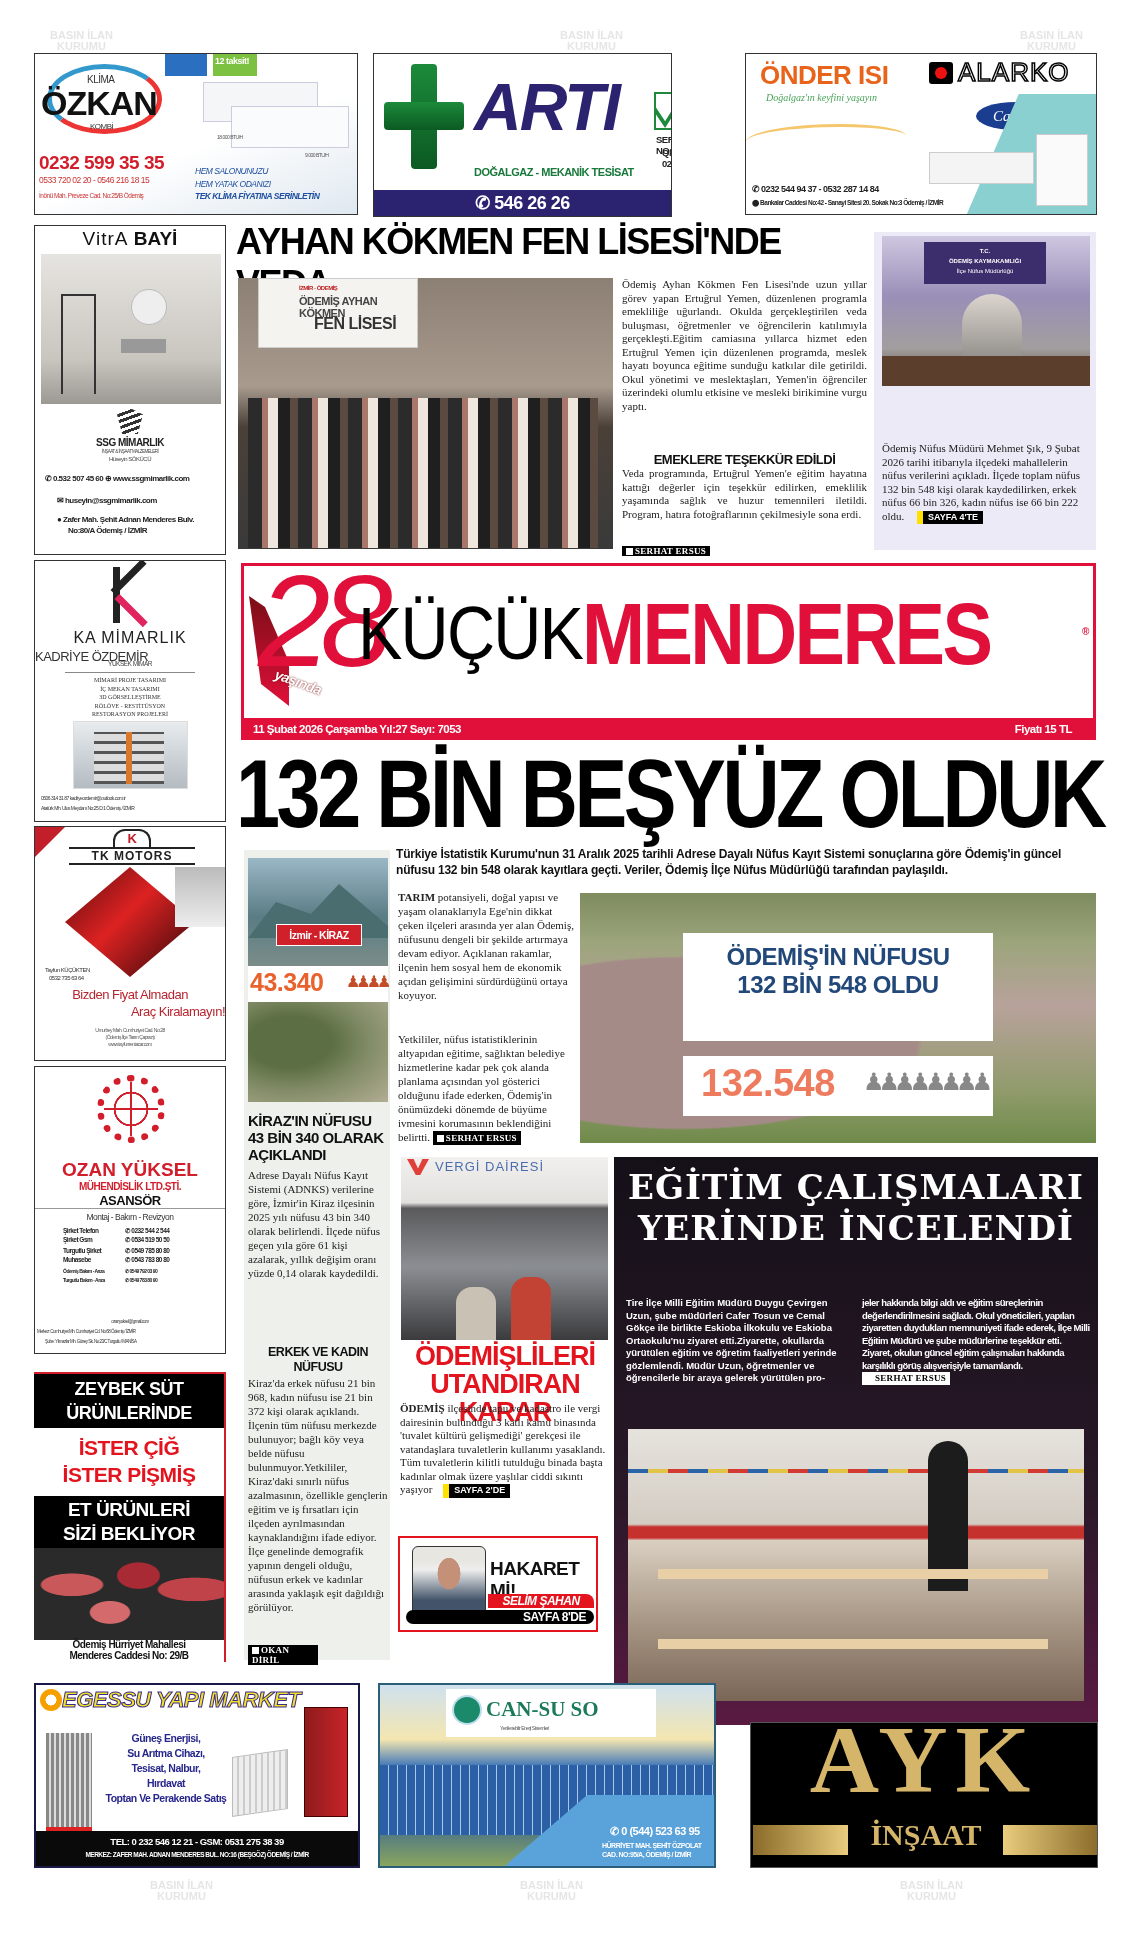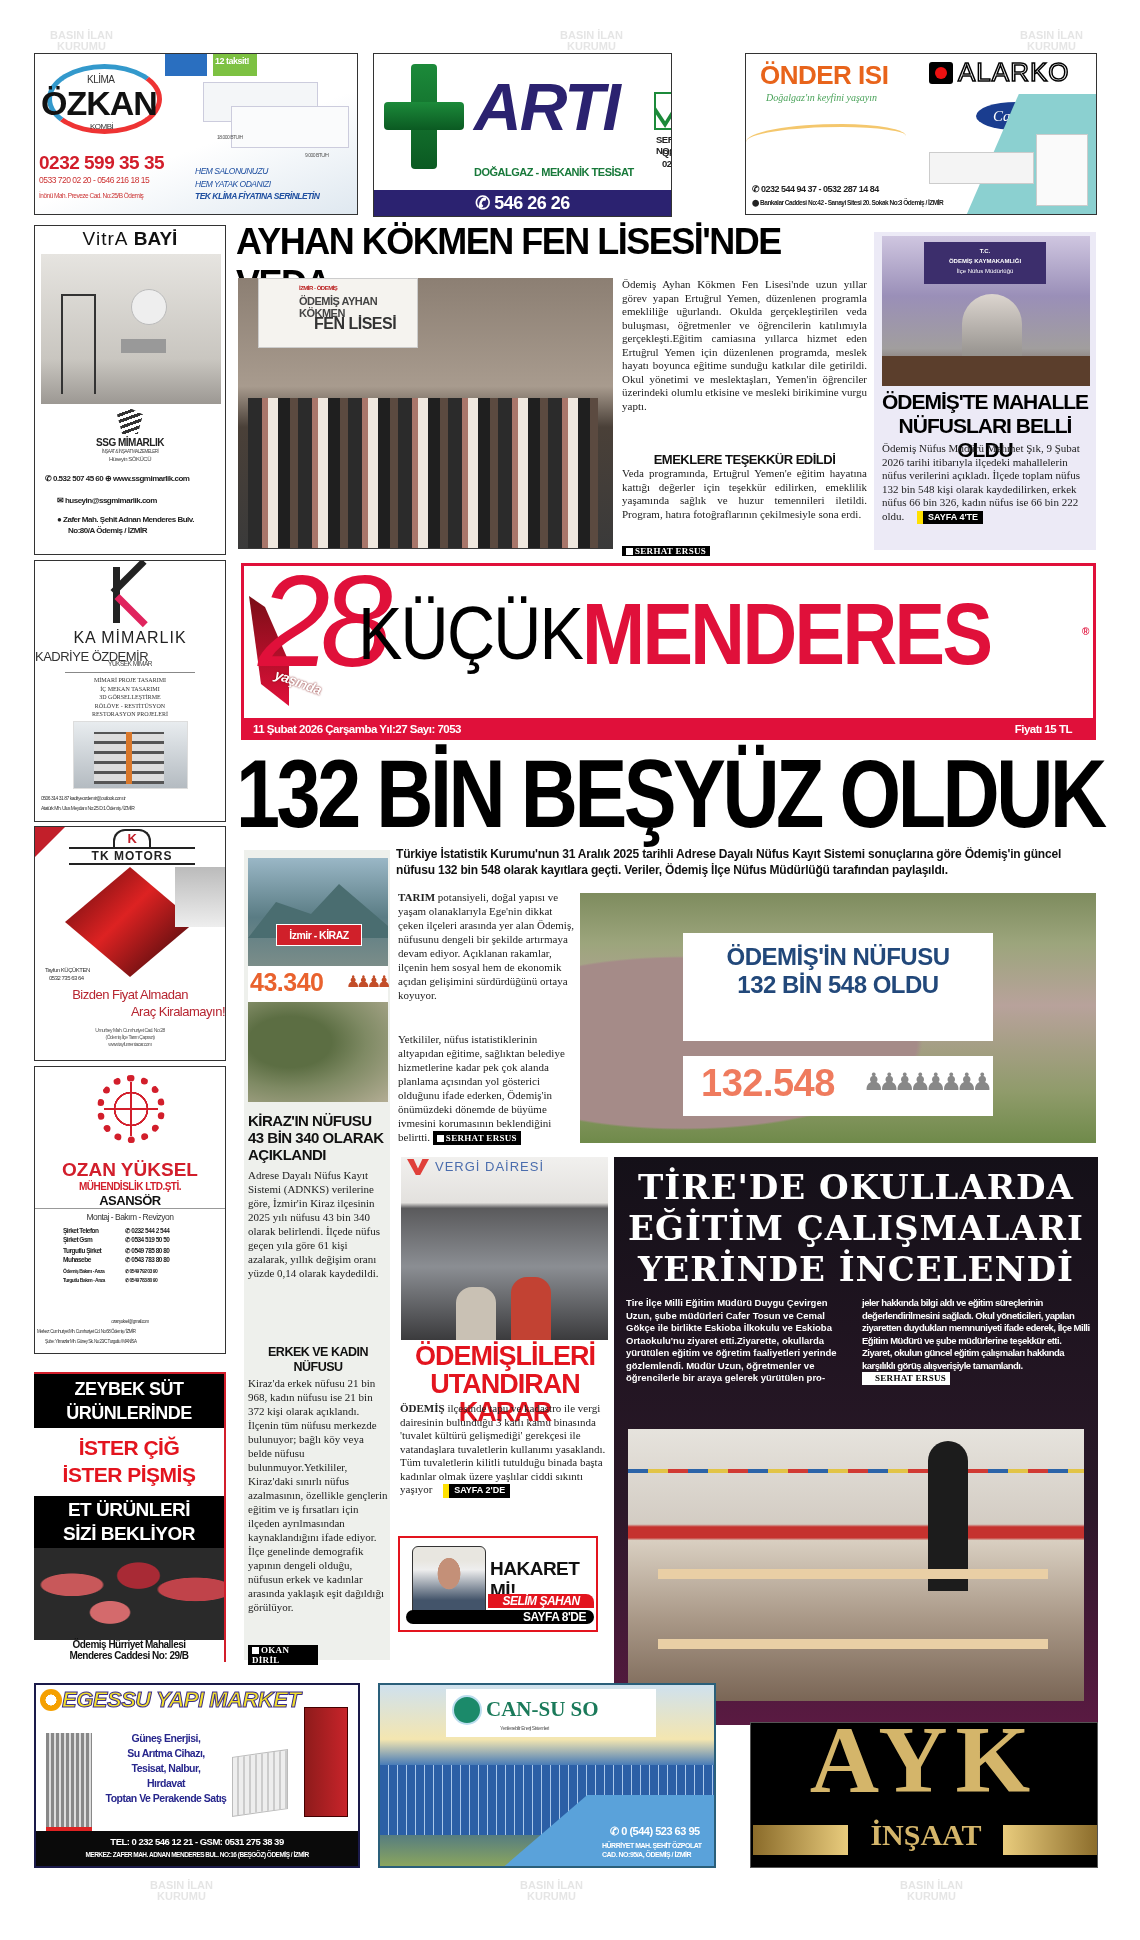--- a/index.html
+++ b/index.html
@@ -191,24 +191,20 @@
 <div class="abs" style="left:874px;top:232px;width:222px;height:318px;background:#eceaf6">
   <div class="abs" style="left:8px;top:4px;width:208px;height:150px;background:linear-gradient(180deg,#cfc6e0 0,#9a8fb8 40%,#a19e9e 75%,#5a4438 100%)">
     <div class="abs" style="left:42px;top:6px;width:122px;height:42px;background:#3c2e6c;color:#fff;text-align:center;font-family:'Liberation Sans',sans-serif;font-weight:700;font-size:6px;line-height:10px;padding-top:4px">
       <div>T.C.</div>
         <div>ÖDEMİŞ KAYMAKAMLIĞI</div>
         <div style="font-weight:400">İlçe Nüfus Müdürlüğü</div>
     </div>
     <div class="abs" style="left:80px;top:58px;width:60px;height:70px;background:linear-gradient(#dcd5cf,#8d8a86);border-radius:30px 30px 4px 4px"></div>
     <div class="abs" style="left:0;top:120px;width:208px;height:30px;background:#5b3e2c"></div>
   </div>
-  <div class="abs cond" style="left:0;top:158px;width:100%;text-align:center;font-size:21px;line-height:24px;color:#000;letter-spacing:-1px">
-    <div>ÖDEMİŞ'TE MAHALLE</div>
-      <div>NÜFUSLARI BELLİ OLDU</div>
-  </div>
   <div class="abs body-text" style="left:8px;top:210px;width:208px;font-size:11px;line-height:13.5px">
     <span>Ödemiş Nüfus Müdürü Mehmet Şık, 9 Şubat 2026 tarihi itibarıyla ilçedeki mahallelerin nüfus verilerini açıkladı. İlçede toplam nüfus 132 bin 548 kişi olarak kaydedilirken, erkek nüfus 66 bin 326, kadın nüfus ise 66 bin 222 oldu.</span>
     <span class="sayfa" style="margin-left:10px">SAYFA 4'TE</span>
   </div>
 </div>
 
 <div class="abs" style="left:241px;top:563px;width:855px;height:174px;border:3px solid #e0103a;border-bottom:none;background:#fff">
   <div class="abs" style="left:5px;top:30px;width:40px;height:110px;background:linear-gradient(180deg,#7a0e16,#e0103a);clip-path:polygon(0 0,40% 10%,100% 60%,100% 100%,30% 80%)"></div>
   <div class="abs cond" style="left:14px;top:-10px;font-size:130px;font-weight:400;color:#e0103a;line-height:130px;font-style:italic;letter-spacing:-10px">28</div>
   <div class="abs cond" style="left:30px;top:108px;font-size:14px;color:#fff;font-style:italic;transform:rotate(20deg);text-shadow:0 0 2px #700">yaşında</div>
@@ -274,21 +270,20 @@
 </div>
 <div class="abs" style="left:398px;top:1536px;width:200px;height:96px;border:2px solid #e3141e;background:#fff">
   <div class="abs" style="left:12px;top:8px;width:74px;height:78px;border:1px solid #333;border-radius:6px;background:radial-gradient(ellipse at 50% 35%,#c49078 0 22%,transparent 23%),linear-gradient(180deg,#e8e6e0 0,#e8e6e0 18%,#eee 30%,#43546a 70%)"></div>
   <div class="abs cond" style="left:90px;top:20px;font-size:19px;color:#111;letter-spacing:-.5px">HAKARET Mİ!</div>
   <div class="abs cond" style="left:88px;top:56px;width:106px;background:#e3141e;color:#fff;font-size:12px;font-style:italic;text-align:center;border-radius:0 8px 0 0">SELİM ŞAHAN</div>
   <div class="abs cond" style="left:6px;top:72px;width:188px;background:#000;color:#fff;font-size:12px;text-align:right;padding-right:8px;border-radius:8px">SAYFA 8'DE</div>
 </div>
 
 <div class="abs" style="left:614px;top:1157px;width:484px;height:568px;background:linear-gradient(180deg,#141018 0,#2a1828 60%,#5a1a42 100%)">
   <div class="abs" style="left:0;top:10px;width:100%;text-align:center;font-family:'DejaVu Serif',serif;font-weight:700;font-size:34px;line-height:41px;color:#fff;letter-spacing:1px">
-    <div>TİRE'DE OKULLARDA</div>
       <div>EĞİTİM ÇALIŞMALARI</div>
       <div>YERİNDE İNCELENDİ</div>
   </div>
   <div class="abs cond" style="left:12px;top:140px;width:225px;font-size:9.5px;line-height:12.5px;color:#fff;letter-spacing:0">Tire İlçe Milli Eğitim Müdürü Duygu Çevirgen Uzun, şube müdürleri Cafer Tosun ve Cemal Gökçe ile birlikte Eskioba İlkokulu ve Eskioba Ortaokulu'nu ziyaret etti.Ziyarette, okullarda yürütülen eğitim ve öğretim faaliyetleri yerinde gözlemlendi. Müdür Uzun, öğretmenler ve öğrencilerle bir araya gelerek yürütülen pro-</div>
   <div class="abs cond" style="left:248px;top:140px;width:228px;font-size:9.5px;line-height:12.5px;color:#fff">
     <span>jeler hakkında bilgi aldı ve eğitim süreçlerinin değerlendirilmesini sağladı. Okul yöneticileri, yapılan ziyaretten duydukları memnuniyeti ifade ederek, İlçe Milli Eğitim Müdürü ve şube müdürlerine teşekkür etti. Ziyaret, okulun güncel eğitim çalışmaları hakkında karşılıklı görüş alışverişiyle tamamlandı.</span> <span class="byline" style="background:#fff;color:#000">SERHAT ERSUS</span>
   </div>
   <div class="abs" style="left:14px;top:272px;width:456px;height:272px;background:linear-gradient(180deg,#e6e3dd 0,#d3ccc3 35%,#c5322e 36%,#c5322e 40%,#d9cfc1 41%,#a99887 70%,#7a6656 100%)">
     <div class="abs" style="left:0;top:40px;width:456px;height:4px;background:repeating-linear-gradient(90deg,#2c64a8 0 20px,#e2c446 20px 40px,#d13a33 40px 60px)"></div>
     <div class="abs" style="left:300px;top:12px;width:40px;height:150px;background:#1c1c1c;border-radius:20px 20px 0 0"></div>

